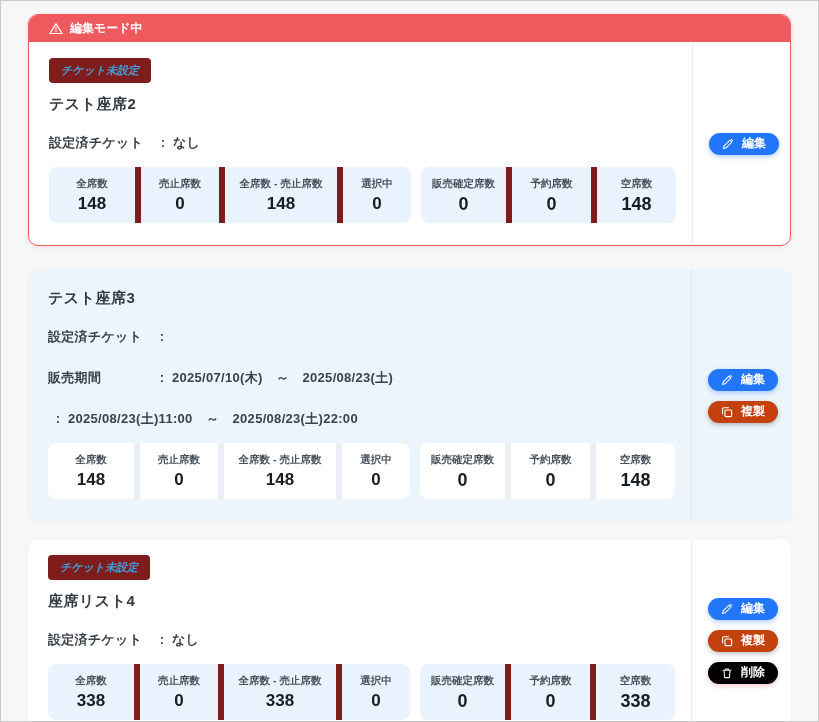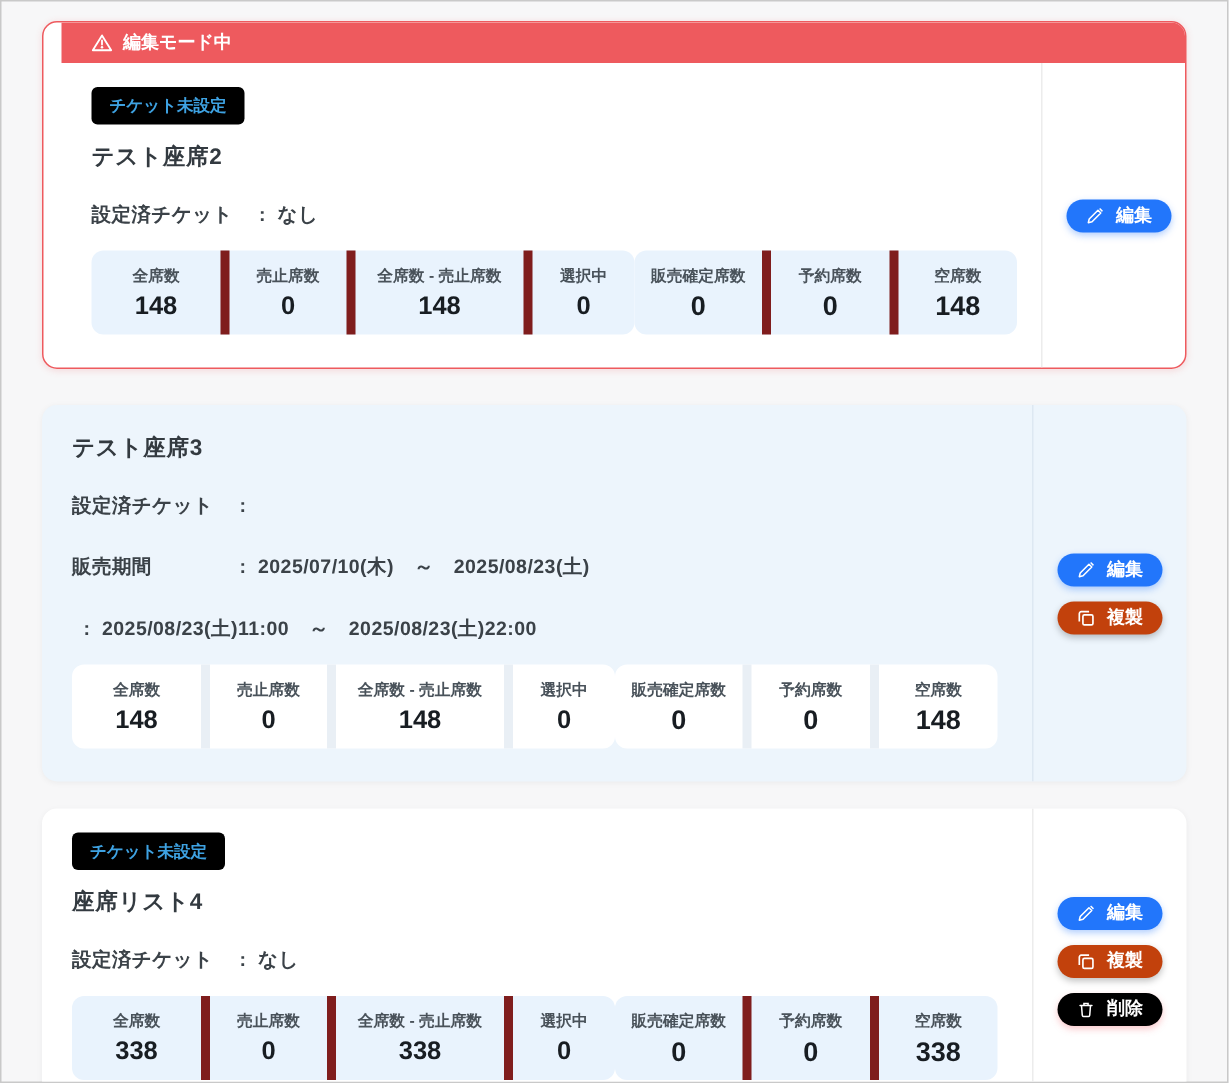--- a/index.html
+++ b/index.html
@@ -16,21 +16,21 @@
   
   .card {
     border-radius:10px;
     background:#ffffff;
     box-shadow:0 1px 4px rgba(0,0,0,.05);
     display:flex;
     flex-direction:column;
     overflow:hidden;
   }
   .card + .card { margin-top:24px; }
-  .card.card-editing { border:1.5px solid #ee5a5e; box-shadow:0 1px 5px rgba(238,90,94,.18);padding-left:12px; }
+  .card.card-editing { border:1.5px solid #ee5a5e; box-shadow:0 1px 5px rgba(238,90,94,.18); }
   .card.card-blue { background:#edf5fc; }
   .card.card-last { margin-top:18px; }
 
   .edit-banner {
     height:27px;
     background:#ee5a5e;
     color:#fff;
     font-size:12px;
     font-weight:bold;
     display:flex;
@@ -58,32 +58,32 @@
   .badge {
     display:inline-flex;
     align-items:center;
     gap:5px;
     font-size:11px;
     font-weight:bold;
     padding:5px 12px;
     border-radius:4px;
     margin-bottom:12px;
   }
-  .badge-light { background:#000000; color:#3ea2e2; }
+  .badge-light { background:#7f1d1d; color:#3ea2e2;font-style:italic; }
   .badge-dark  { background:#23292e; color:#ffffff; }
 
   
   .card-title { font-size:15px; font-weight:bold; color:#333a40; margin-bottom:11px; letter-spacing:.5px; }
   .detail-rows { margin-bottom:12px; }
   .detail-row { display:flex; font-size:13px; font-weight:bold; color:#3b4248; line-height:25px; letter-spacing:.3px;margin-top:16px; }
   .detail-row .dlabel { width:104px; flex:none; }
   .detail-row .dcolon { width:20px; flex:none; text-align:center; }
 
   
-  .stats { display:flex; }
+  .stats { display:flex; gap:10px; }
   .stat-group { display:flex; border-radius:8px; background:#e9f3fd; }
   .card.card-blue .stat-group { background:#ffffff; }
   .stat-cell { padding:10px 4px 8px; text-align:center; }
   .stat-cell + .stat-cell { border-left:6px solid #7f1d1d; }
   .card.card-blue .stat-cell + .stat-cell { border-left-color:#e9eff5; }
   .stat-label { font-size:10.5px; color:#49525a; font-weight:bold; margin-bottom:3px; white-space:nowrap; }
   .stat-value { font-size:17px; font-weight:600; color:#181d22; }
   .stat-group.g2 .stat-value { font-size:18px; font-weight:800; }
   .w1{width:86px}.w2{width:84px}.w3{width:118px}.w4{width:74px}.wg{width:85px}
 

